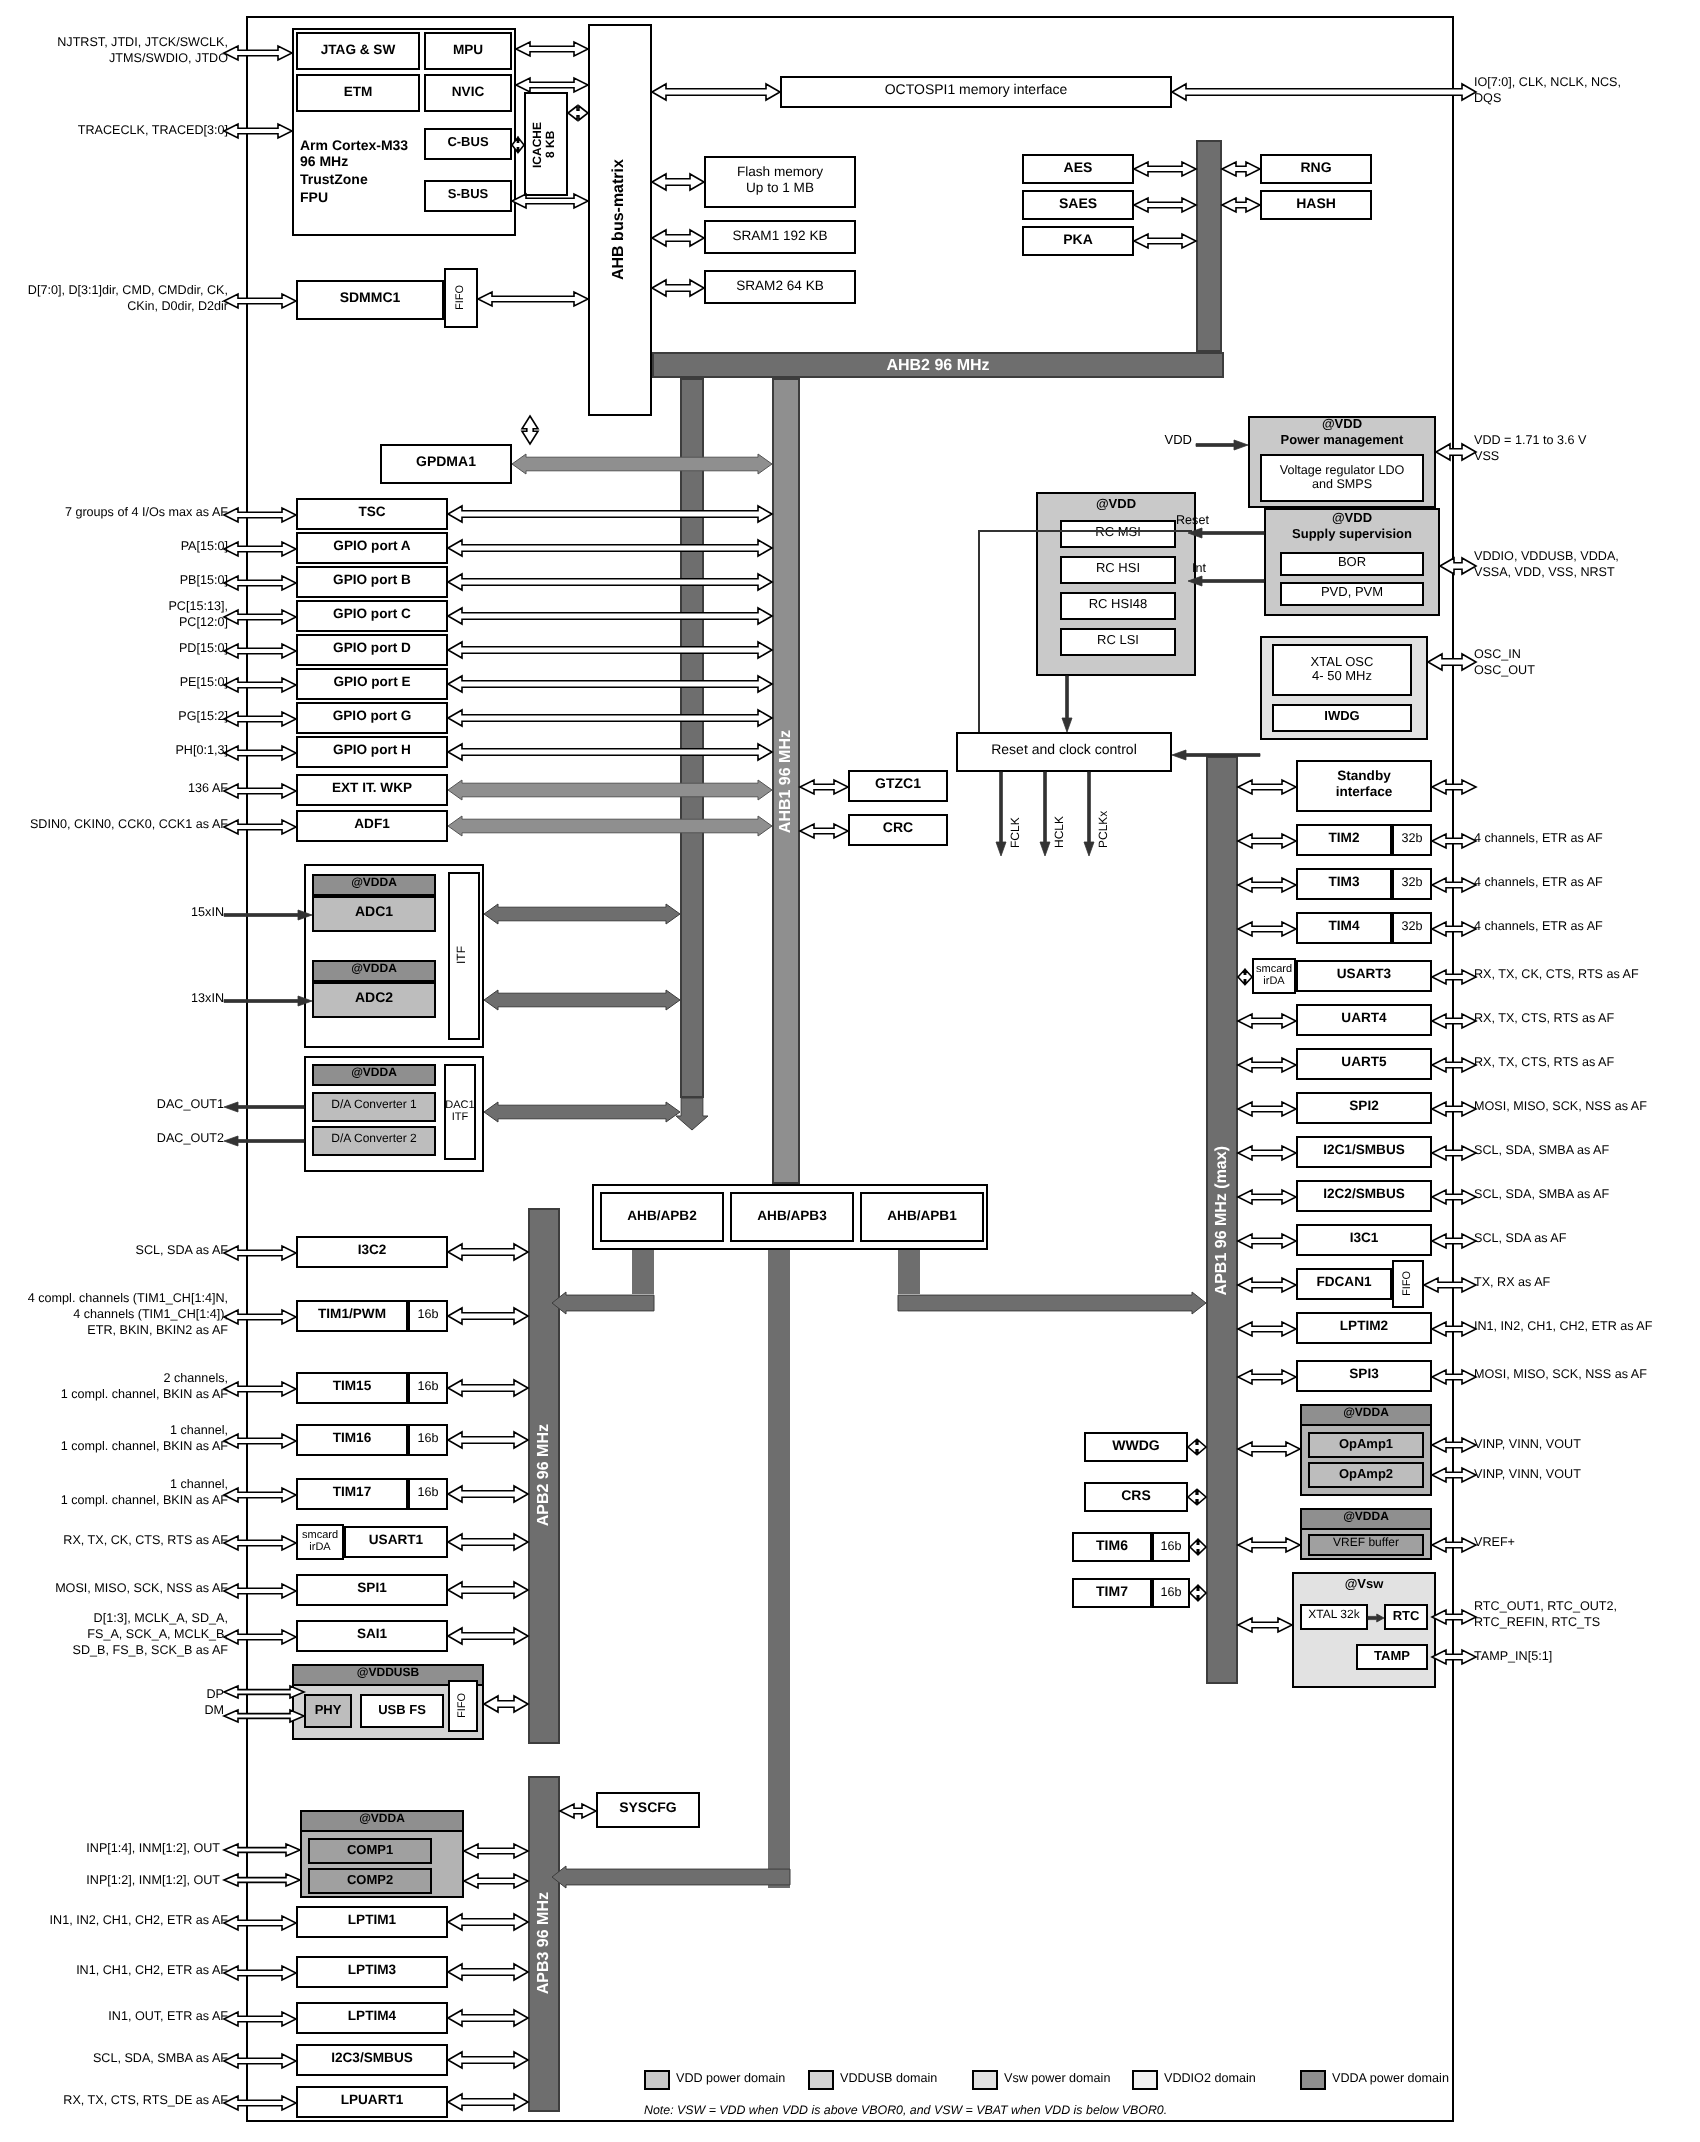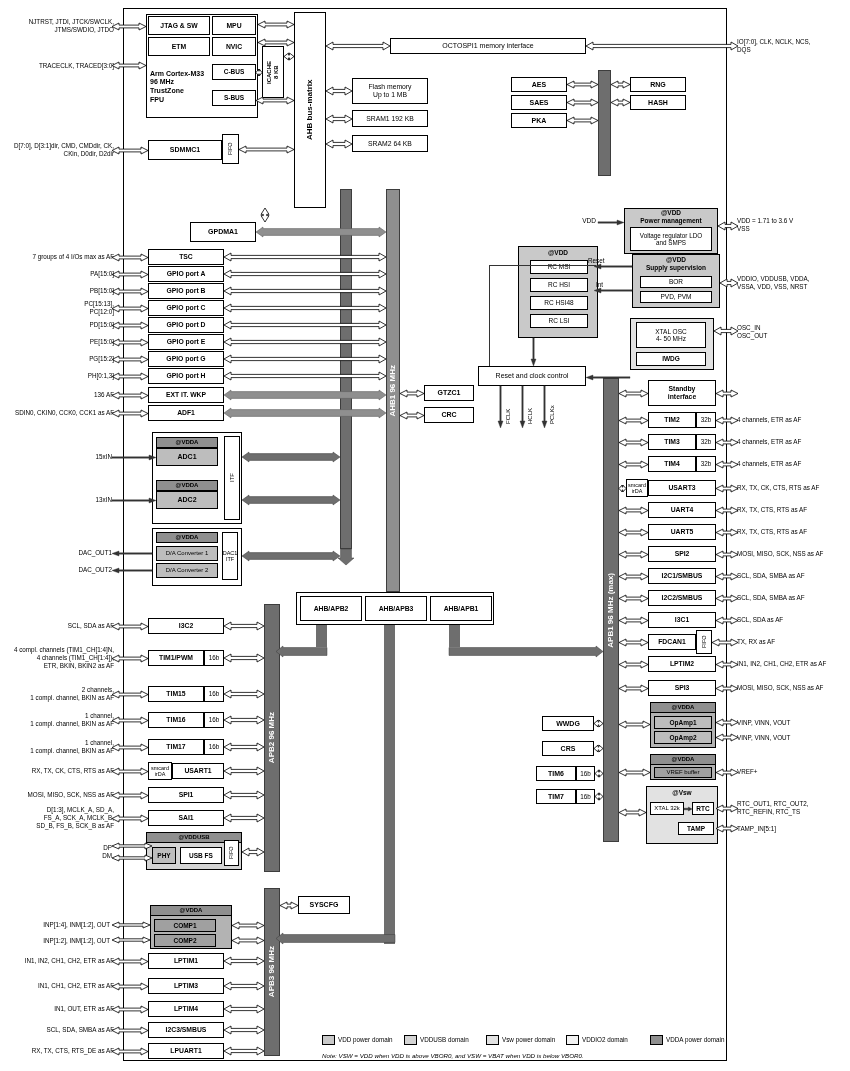--- a/index.html
+++ b/index.html
@@ -27,20 +27,23 @@
   .dom.vdda{background:#b3b3b3}
   .dom.vsw{background:#e2e2e2}
   .dom.vddusb{background:#d4d4d4}
   svg.ar{position:absolute;overflow:visible}
 </style>
 </head>
 <body>
 
 <div id="canvas">
     <div class="abs " style="border: 1.5px solid rgb(0, 0, 0); left: 123px; top: 8px; width: 604px; height: 1053px;"></div>
+    <div class="abs busbar " style="left: 326px; top: 176px; width: 286px; height: 13px;">
+      <span>AHB2 96 MHz</span>
+    </div>
     <div class="abs busbar " style="left: 598px; top: 70px; width: 13px; height: 106px;"></div>
     <div class="abs busbar " style="left: 340px; top: 189px; width: 12px; height: 360px;"></div>
     <svg class="ar" width="16" height="16" style="left: 338px; top: 549px;">
       <polygon points="13.44,0 13.44,9 16,9 8,16 0,9 2.5600000000000005,9 2.5600000000000005,0" fill="#6e6e6e" stroke="#3d3d3d" stroke-width="0.5"></polygon>
     </svg>
     <div class="abs busbar med" style="left: 386px; top: 189px; width: 14px; height: 403px;">
       <span class="vt">AHB1 96 MHz</span>
     </div>
     <div class="abs busbar " style="left: 603px; top: 378px; width: 16px; height: 464px;">
       <span class="vt">APB1 96 MHz (max)</span>

